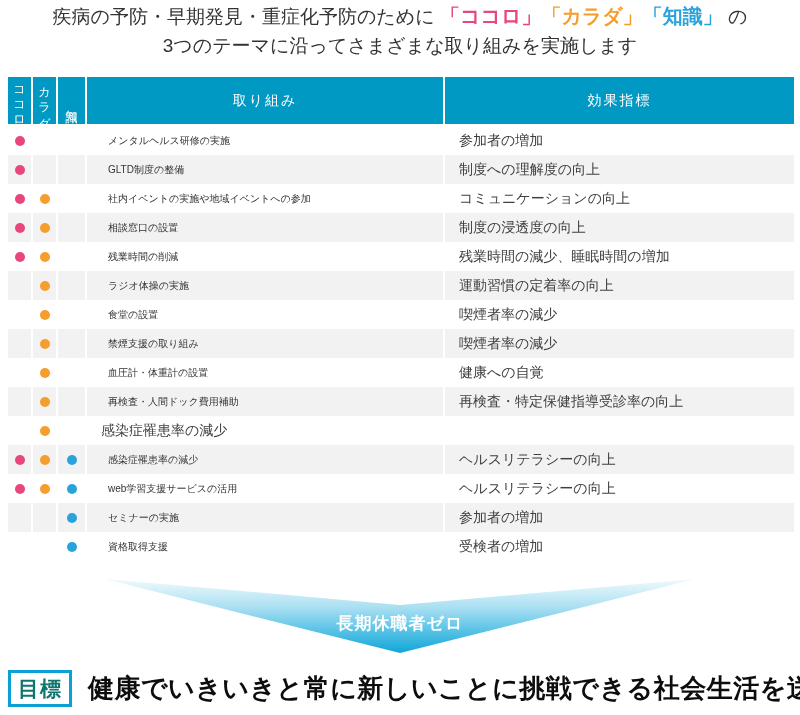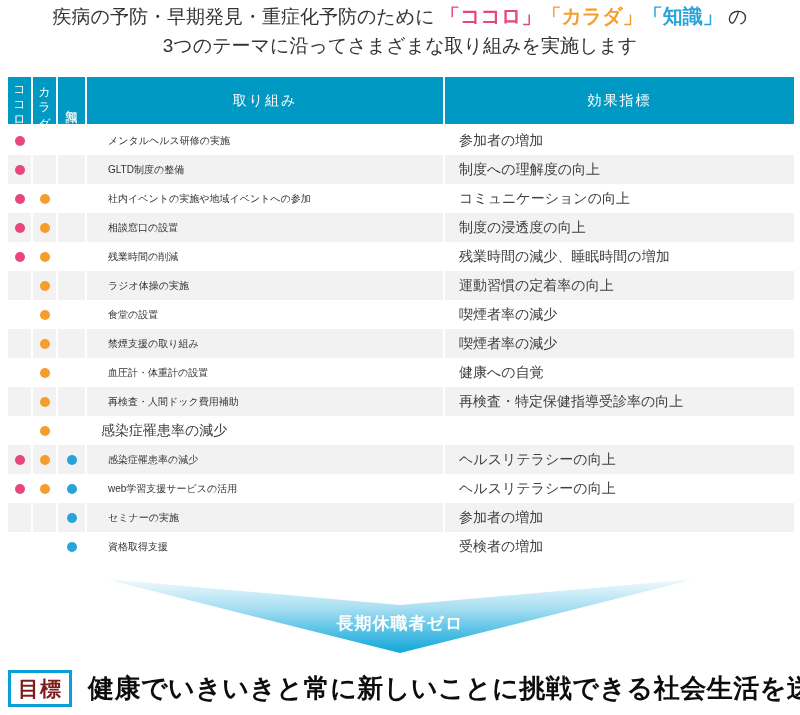--- a/index.html
+++ b/index.html
@@ -84,21 +84,21 @@
   }
 
   
   .goal {
     margin: 17px 0 0 8px;
     display: flex;
     align-items: center;
   }
   .goal-badge {
     border: 3px solid #0aa0d6;
-    color: #7f1d1d;
+    color: #0f766e;
     font-weight: bold;
     font-size: 21px;
     line-height: 1;
     padding: 5px 7px;
     letter-spacing: 1px;
     flex: 0 0 auto;
   }
   .goal-text {
     margin-left: 16px;
     font-size: 26px;

